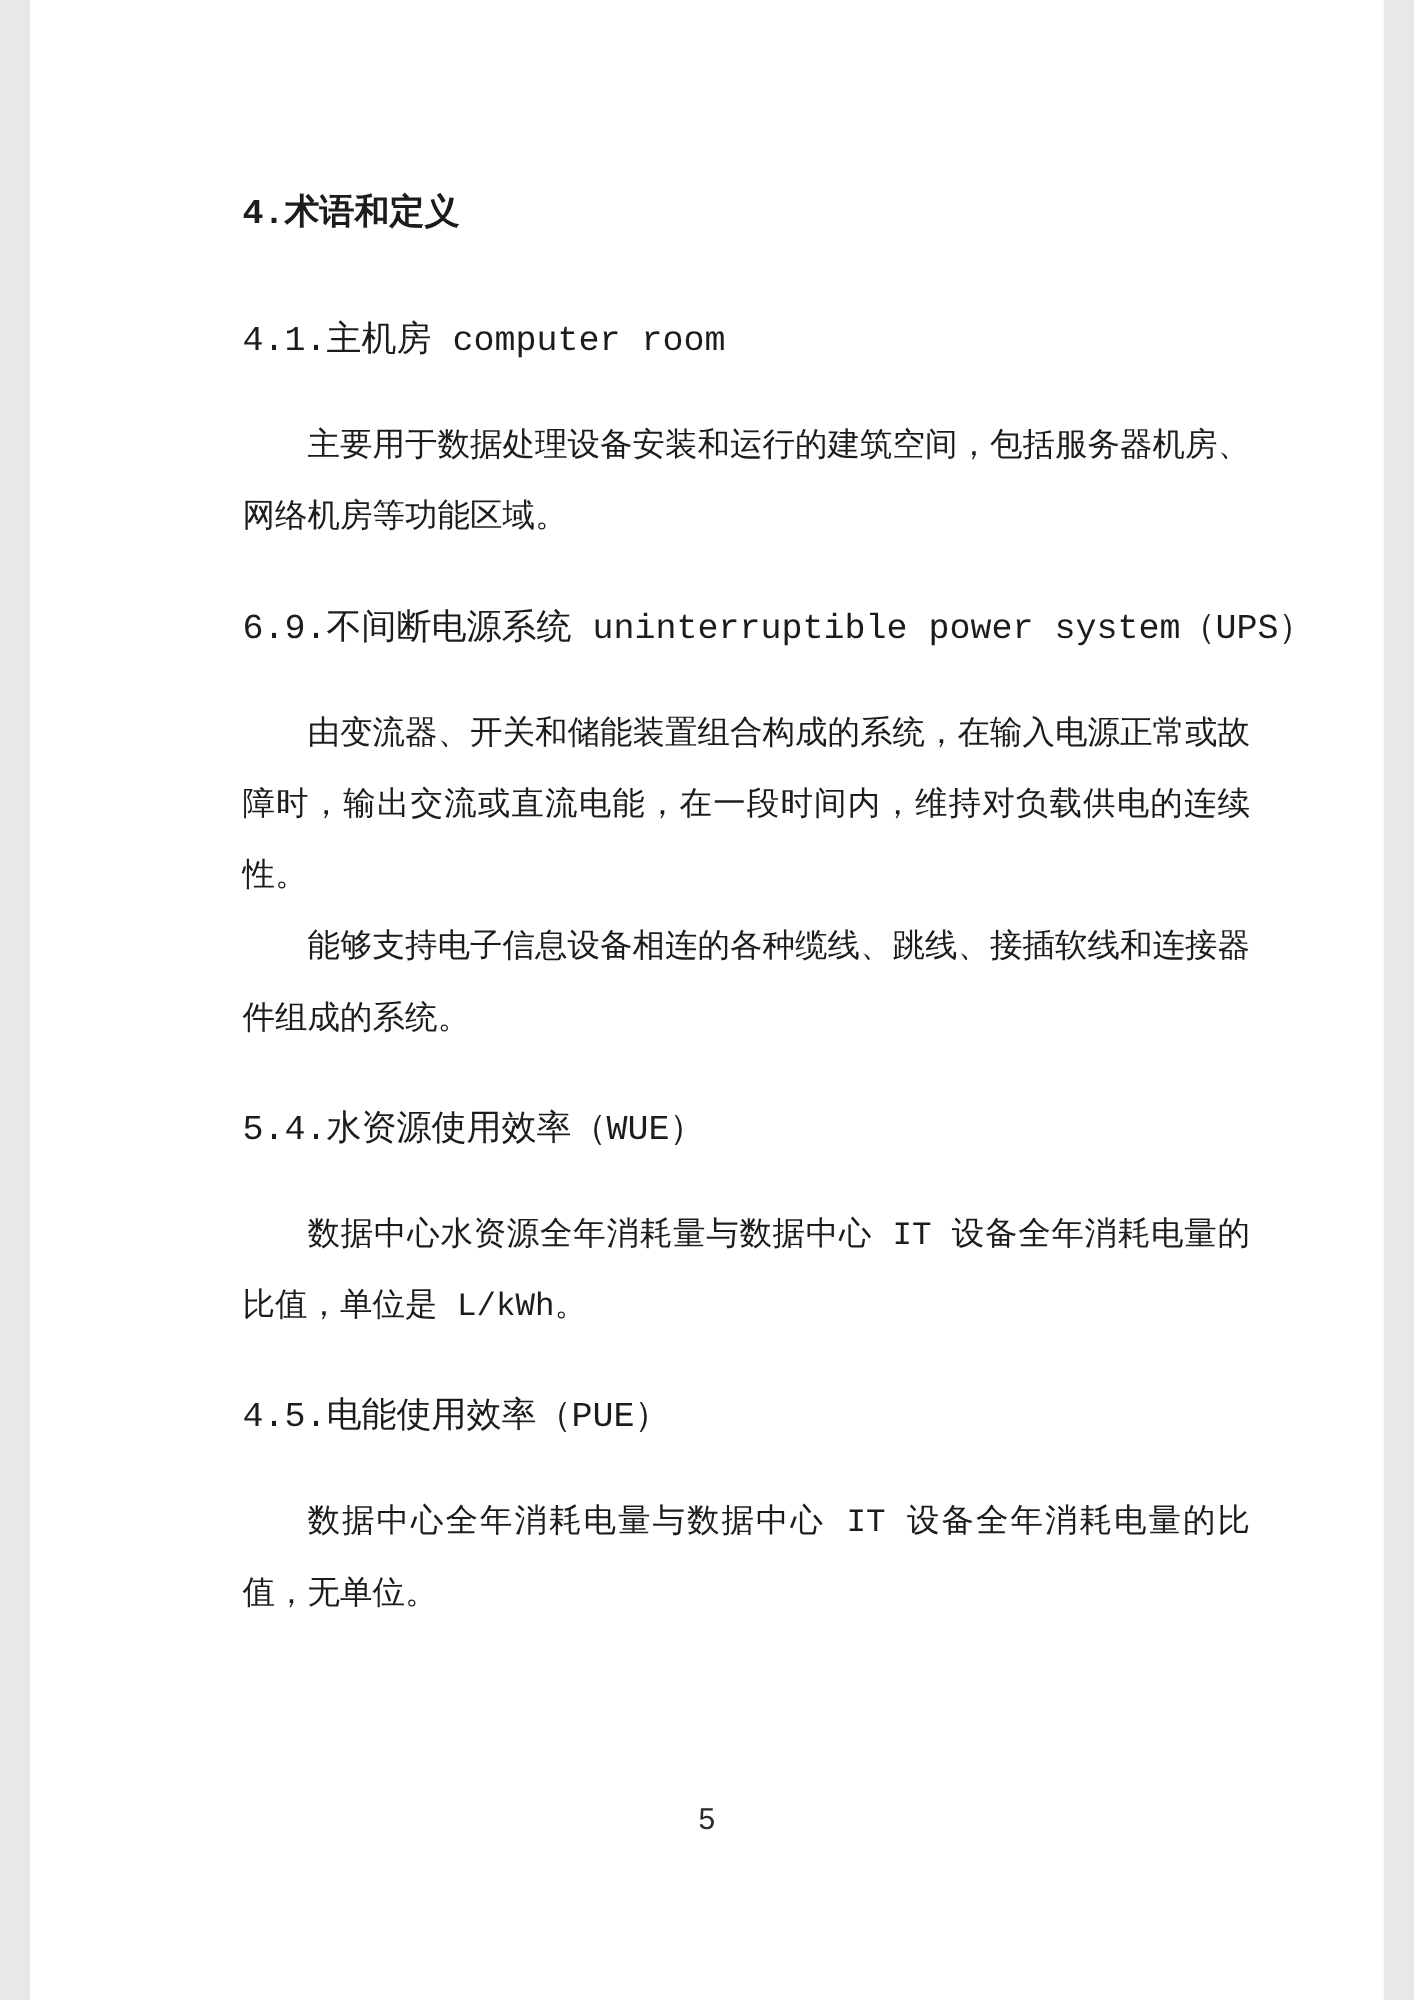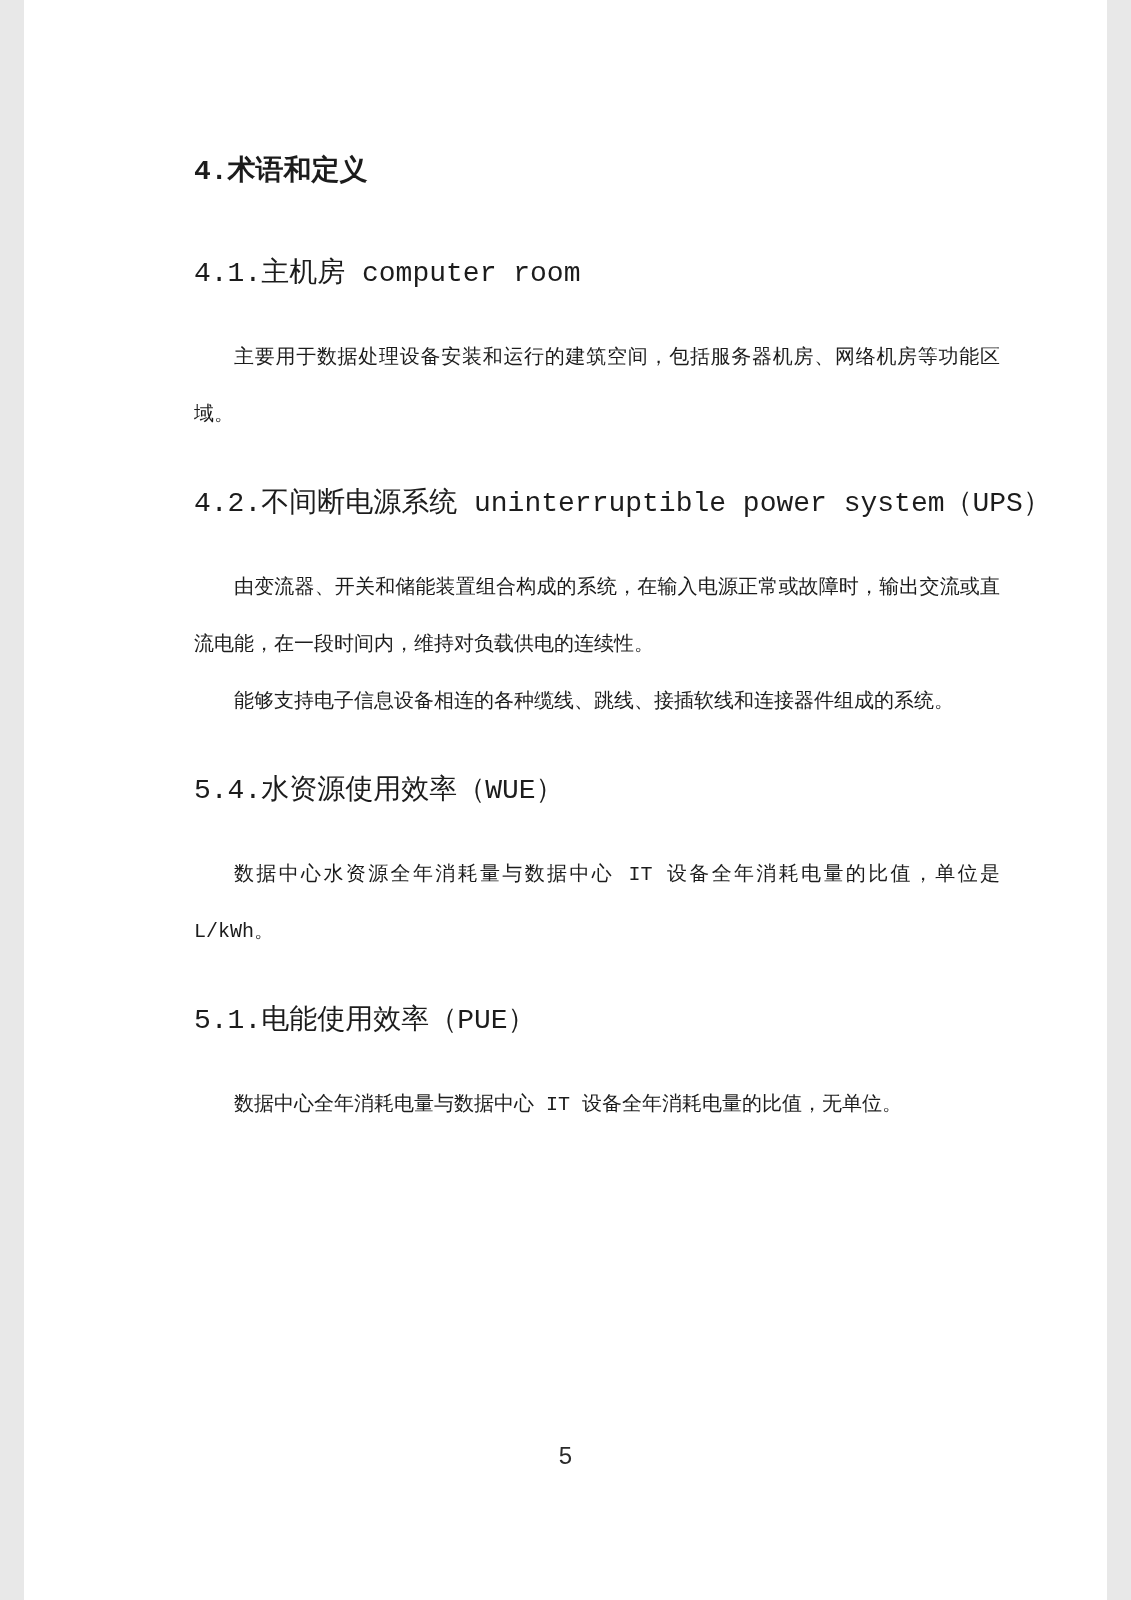--- a/index.html
+++ b/index.html
@@ -31,21 +31,21 @@
     white-space: nowrap;
   }
   .sec-heading {
     font-size: 28px;
     font-weight: normal;
     line-height: 34px;
     margin: 44px 0 38px 0;
     white-space: nowrap;
   }
   .sec-body {
-    font-size: 20px;
+    font-size: 26px;
     line-height: 57px;
     margin: 0;
     text-align: justify;
     text-indent: 2em;
     letter-spacing: 0;
   }
   .page-number {
     position: absolute;
     left: 0;
     right: 0;
@@ -60,27 +60,27 @@
 <body>
 
 <div class="page">
   <div class="content">
 
     <h1 class="doc-title">4.术语和定义</h1>
 
     <h2 class="sec-heading">4.1.主机房 computer room</h2>
     <p class="sec-body">主要用于数据处理设备安装和运行的建筑空间，包括服务器机房、网络机房等功能区域。</p>
 
-    <h2 class="sec-heading">4.2.不间断电源系统 uninterruptible power system（UPS）</h2>
+    <h2 class="sec-heading">6.9.不间断电源系统 uninterruptible power system（UPS）</h2>
     <p class="sec-body">由变流器、开关和储能装置组合构成的系统，在输入电源正常或故障时，输出交流或直流电能，在一段时间内，维持对负载供电的连续性。</p>
 
     <p class="sec-body">能够支持电子信息设备相连的各种缆线、跳线、接插软线和连接器件组成的系统。</p>
 
     <h2 class="sec-heading">5.4.水资源使用效率（WUE）</h2>
     <p class="sec-body">数据中心水资源全年消耗量与数据中心 IT 设备全年消耗电量的比值，单位是 L/kWh。</p>
 
-    <h2 class="sec-heading">5.1.电能使用效率（PUE）</h2>
+    <h2 class="sec-heading">4.5.电能使用效率（PUE）</h2>
     <p class="sec-body">数据中心全年消耗电量与数据中心 IT 设备全年消耗电量的比值，无单位。</p>
 
   </div>
 
   <div class="page-number">5</div>
 </div>
 
 </body></html>

